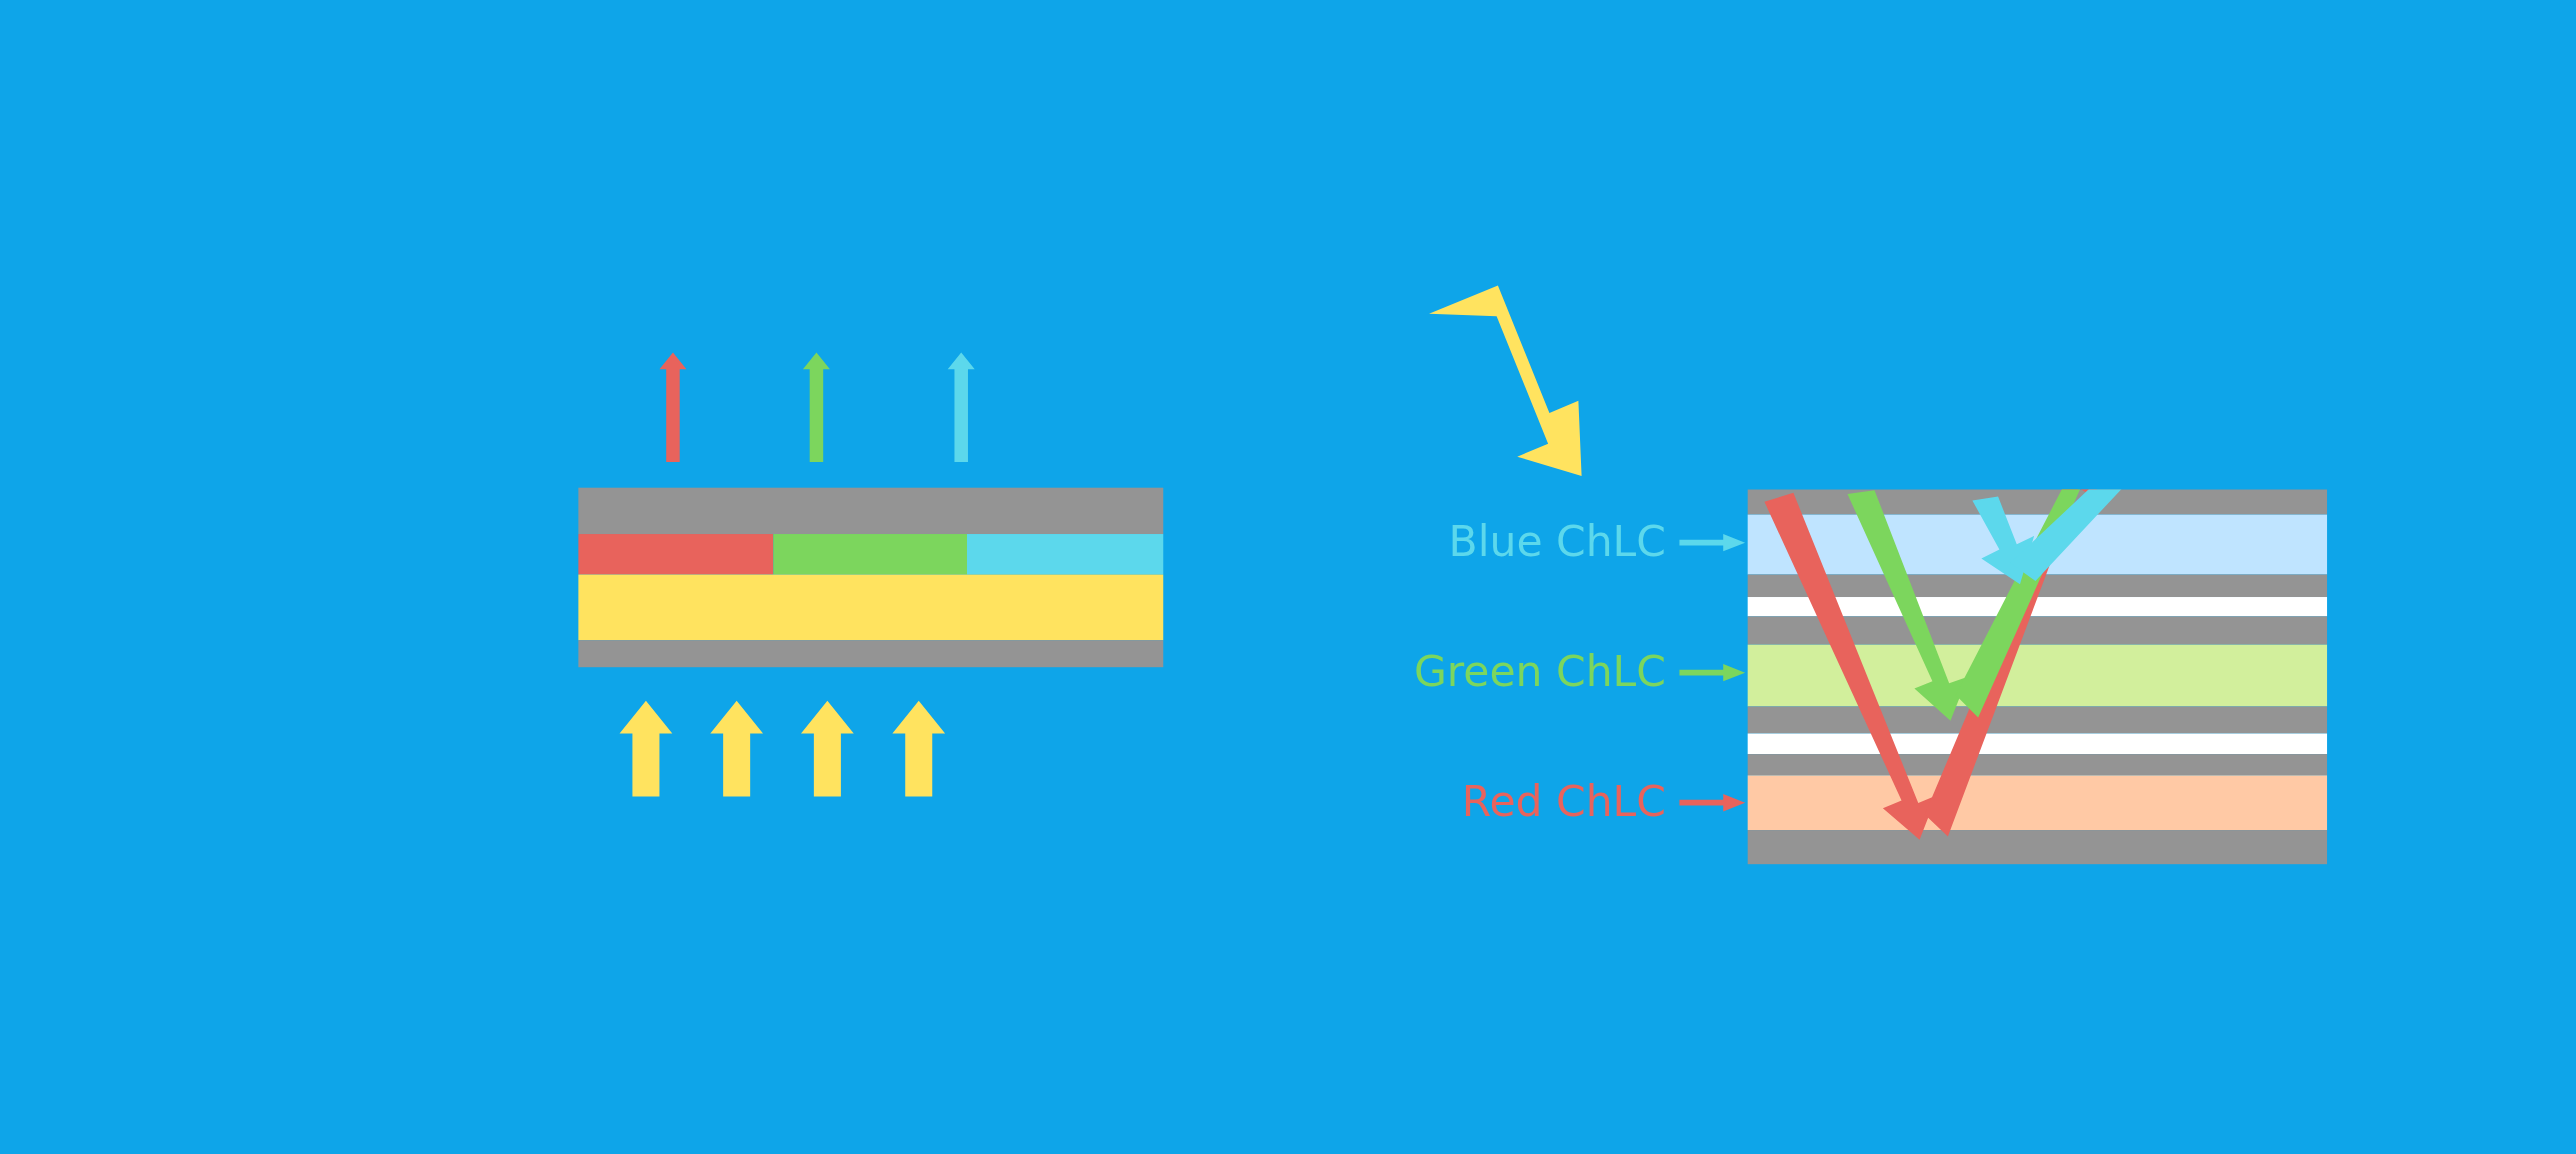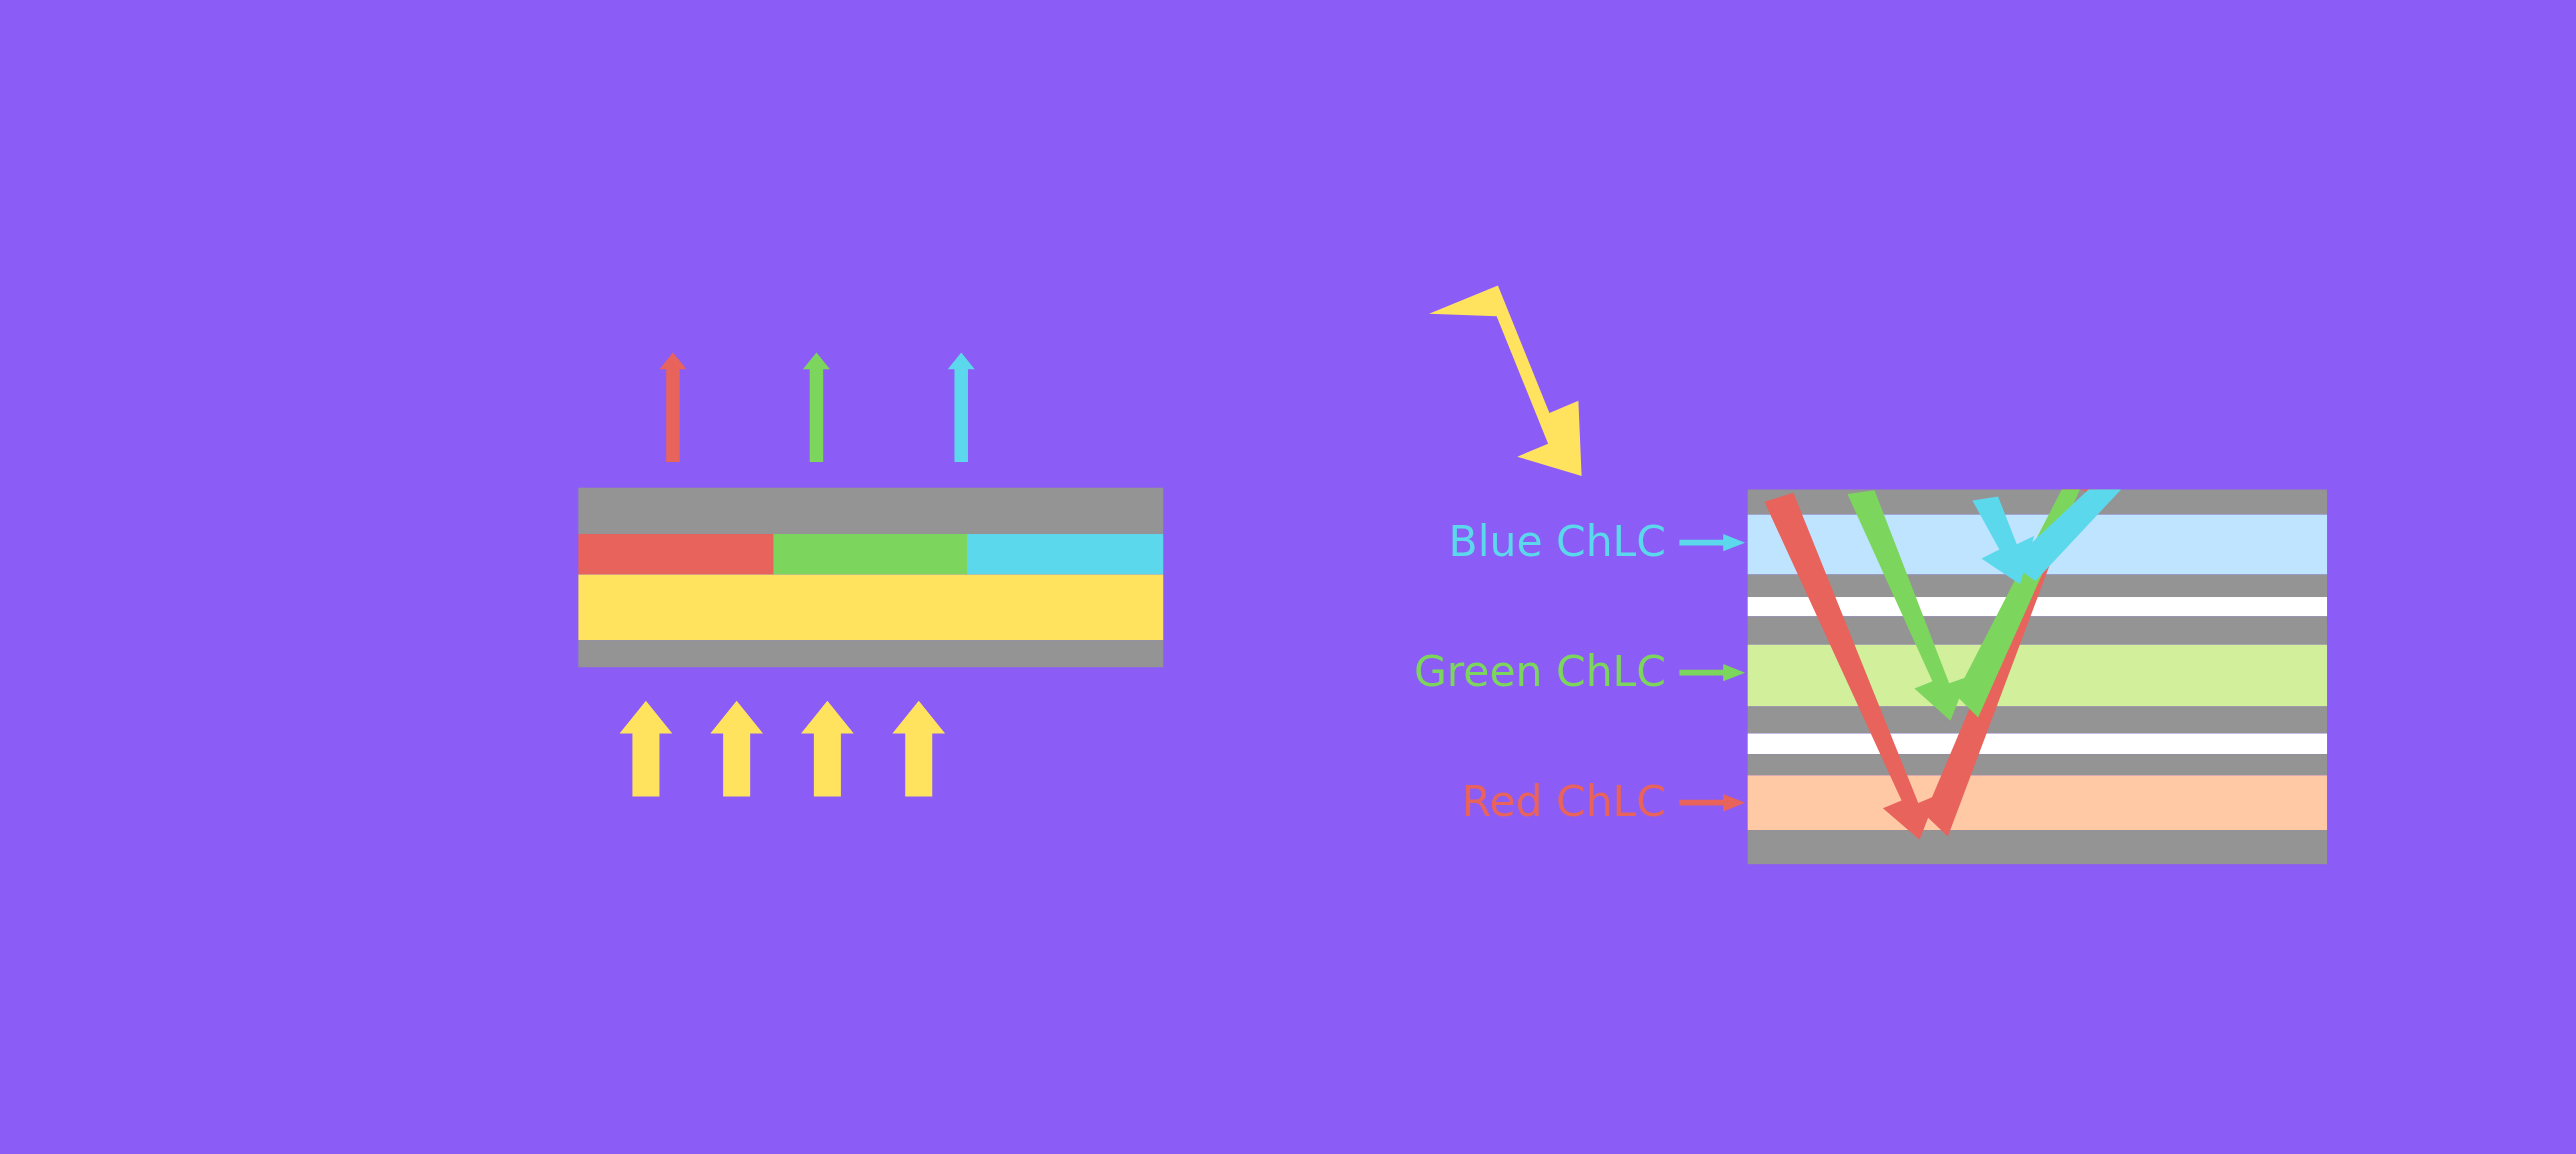--- a/index.html
+++ b/index.html
@@ -12,21 +12,21 @@
     height: 1154px;
     position: relative;
     overflow: hidden;
     font-family: "DejaVu Sans", sans-serif;
   }
   #stage {
     position: absolute;
     left: 0; top: 0;
     width: 2576px;
     height: 1154px;
-    background: #8b5cf6;
+    background: #0ea5e9;
   }
   .panel {
     position: absolute;
   }
   
   #left-panel {
     left: 578px;
     top: 341px;
     width: 612px;
     height: 489px;

